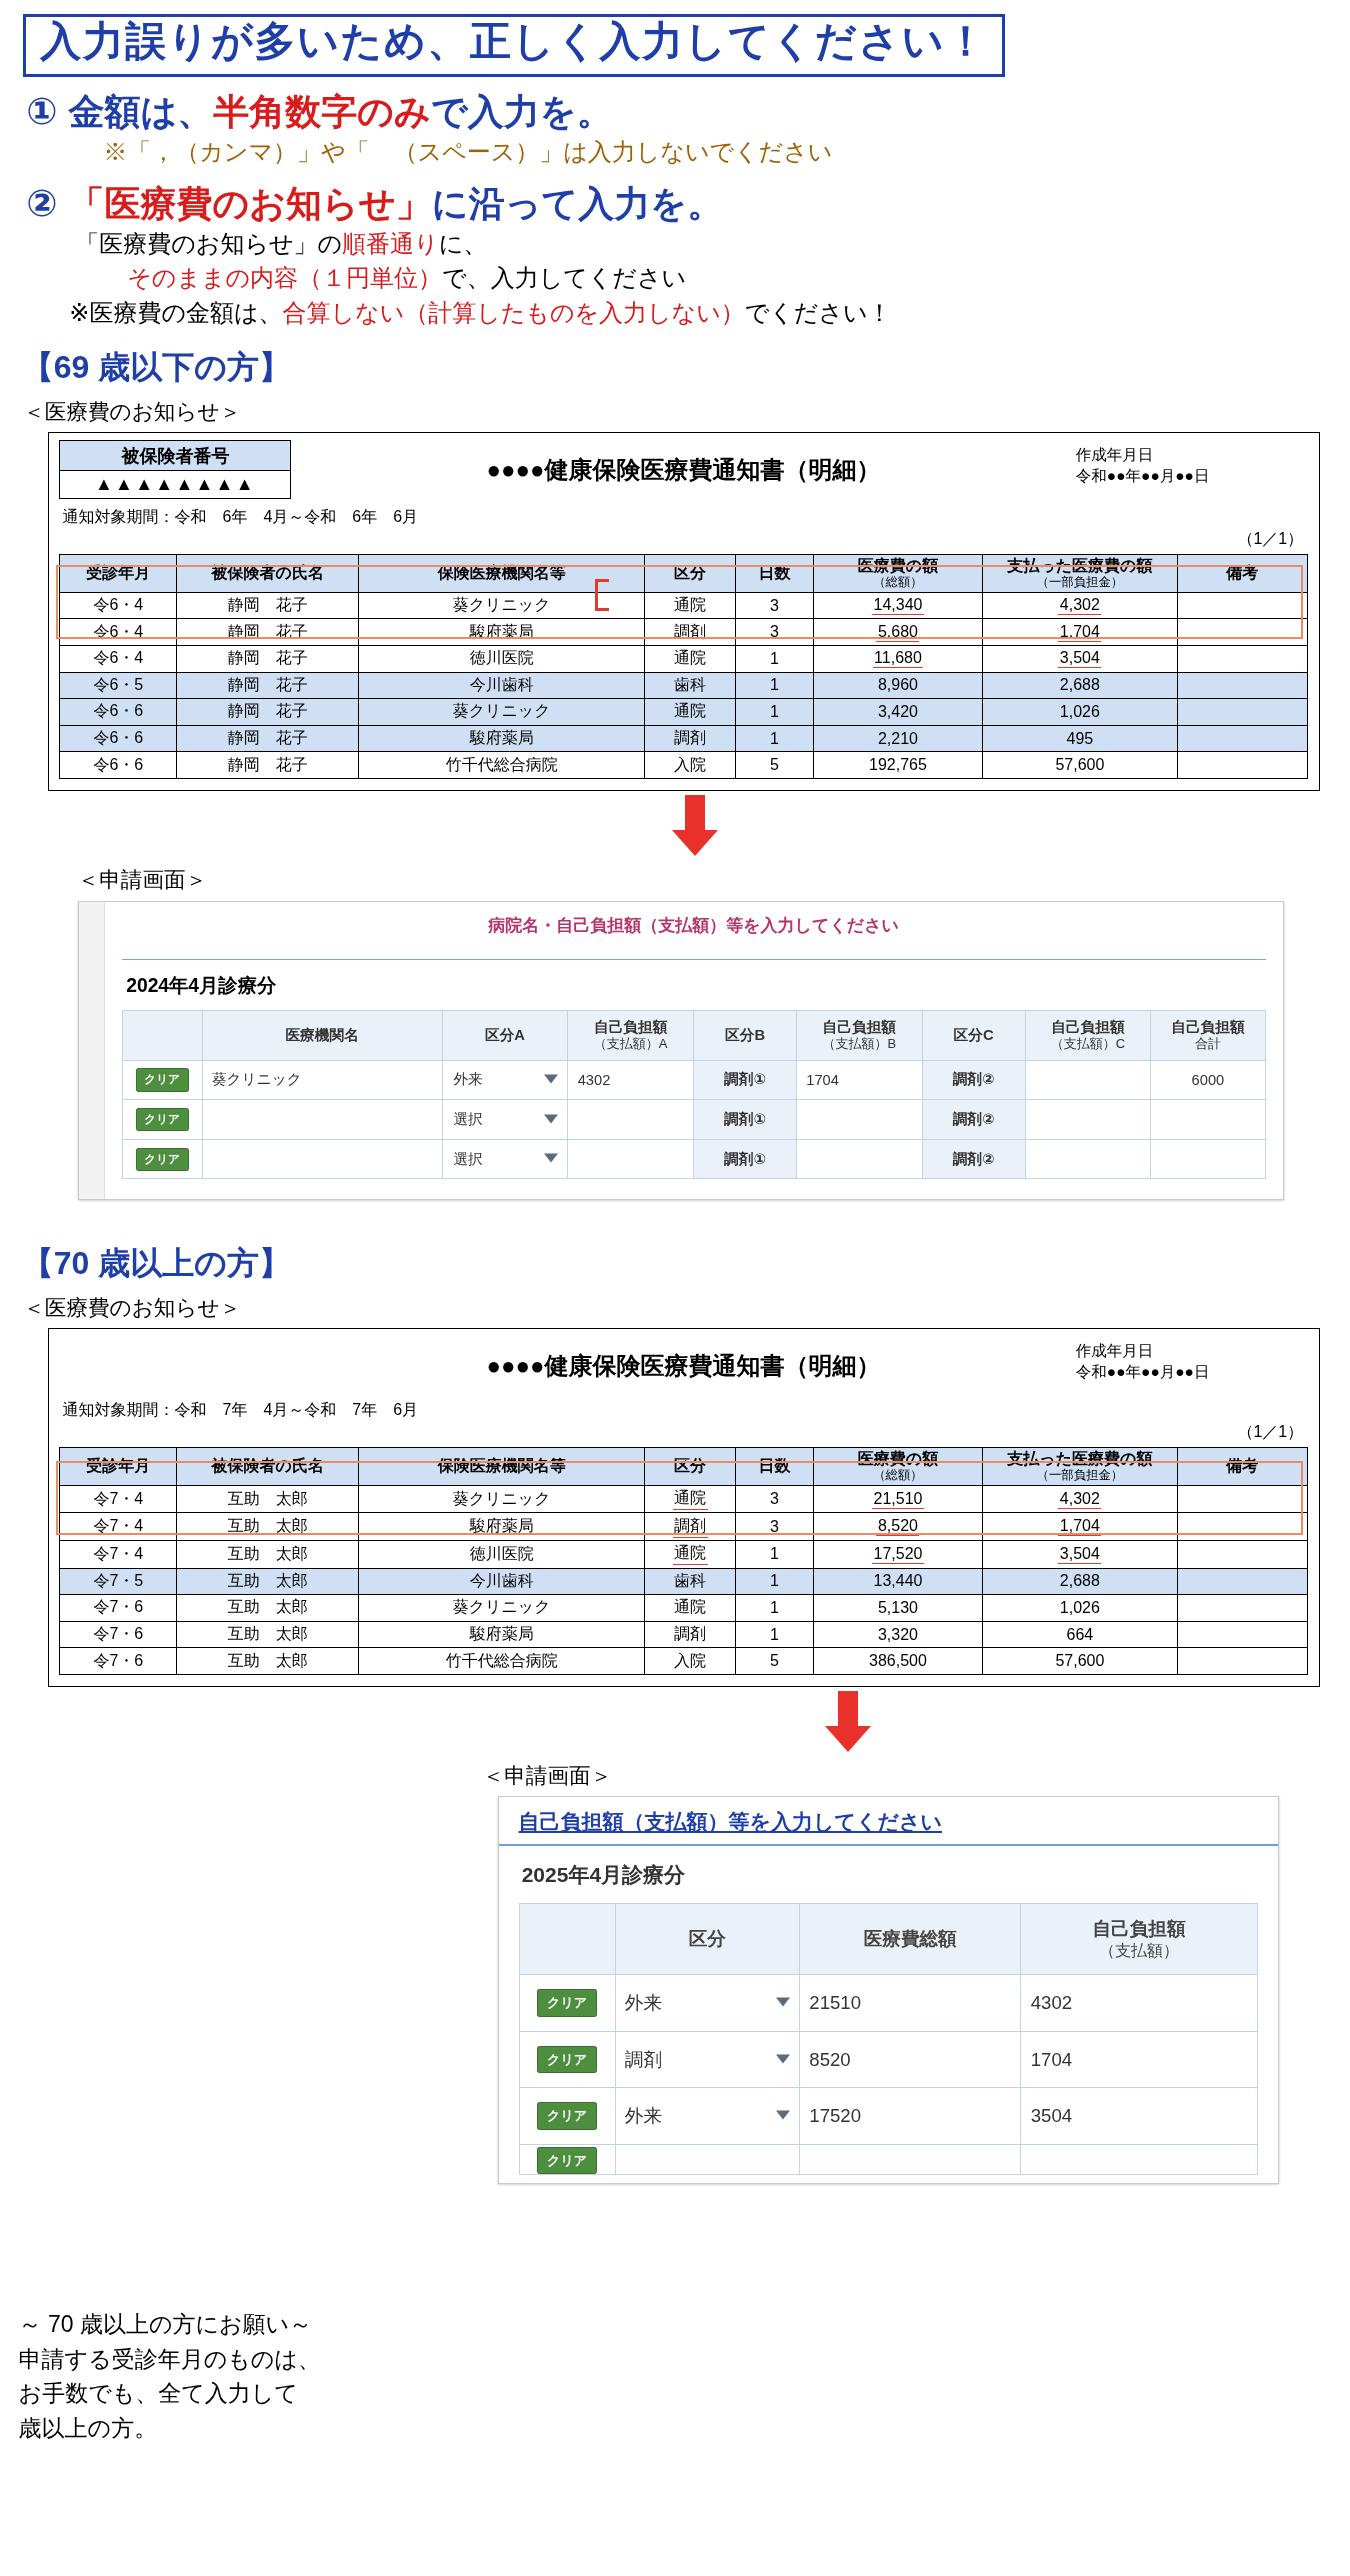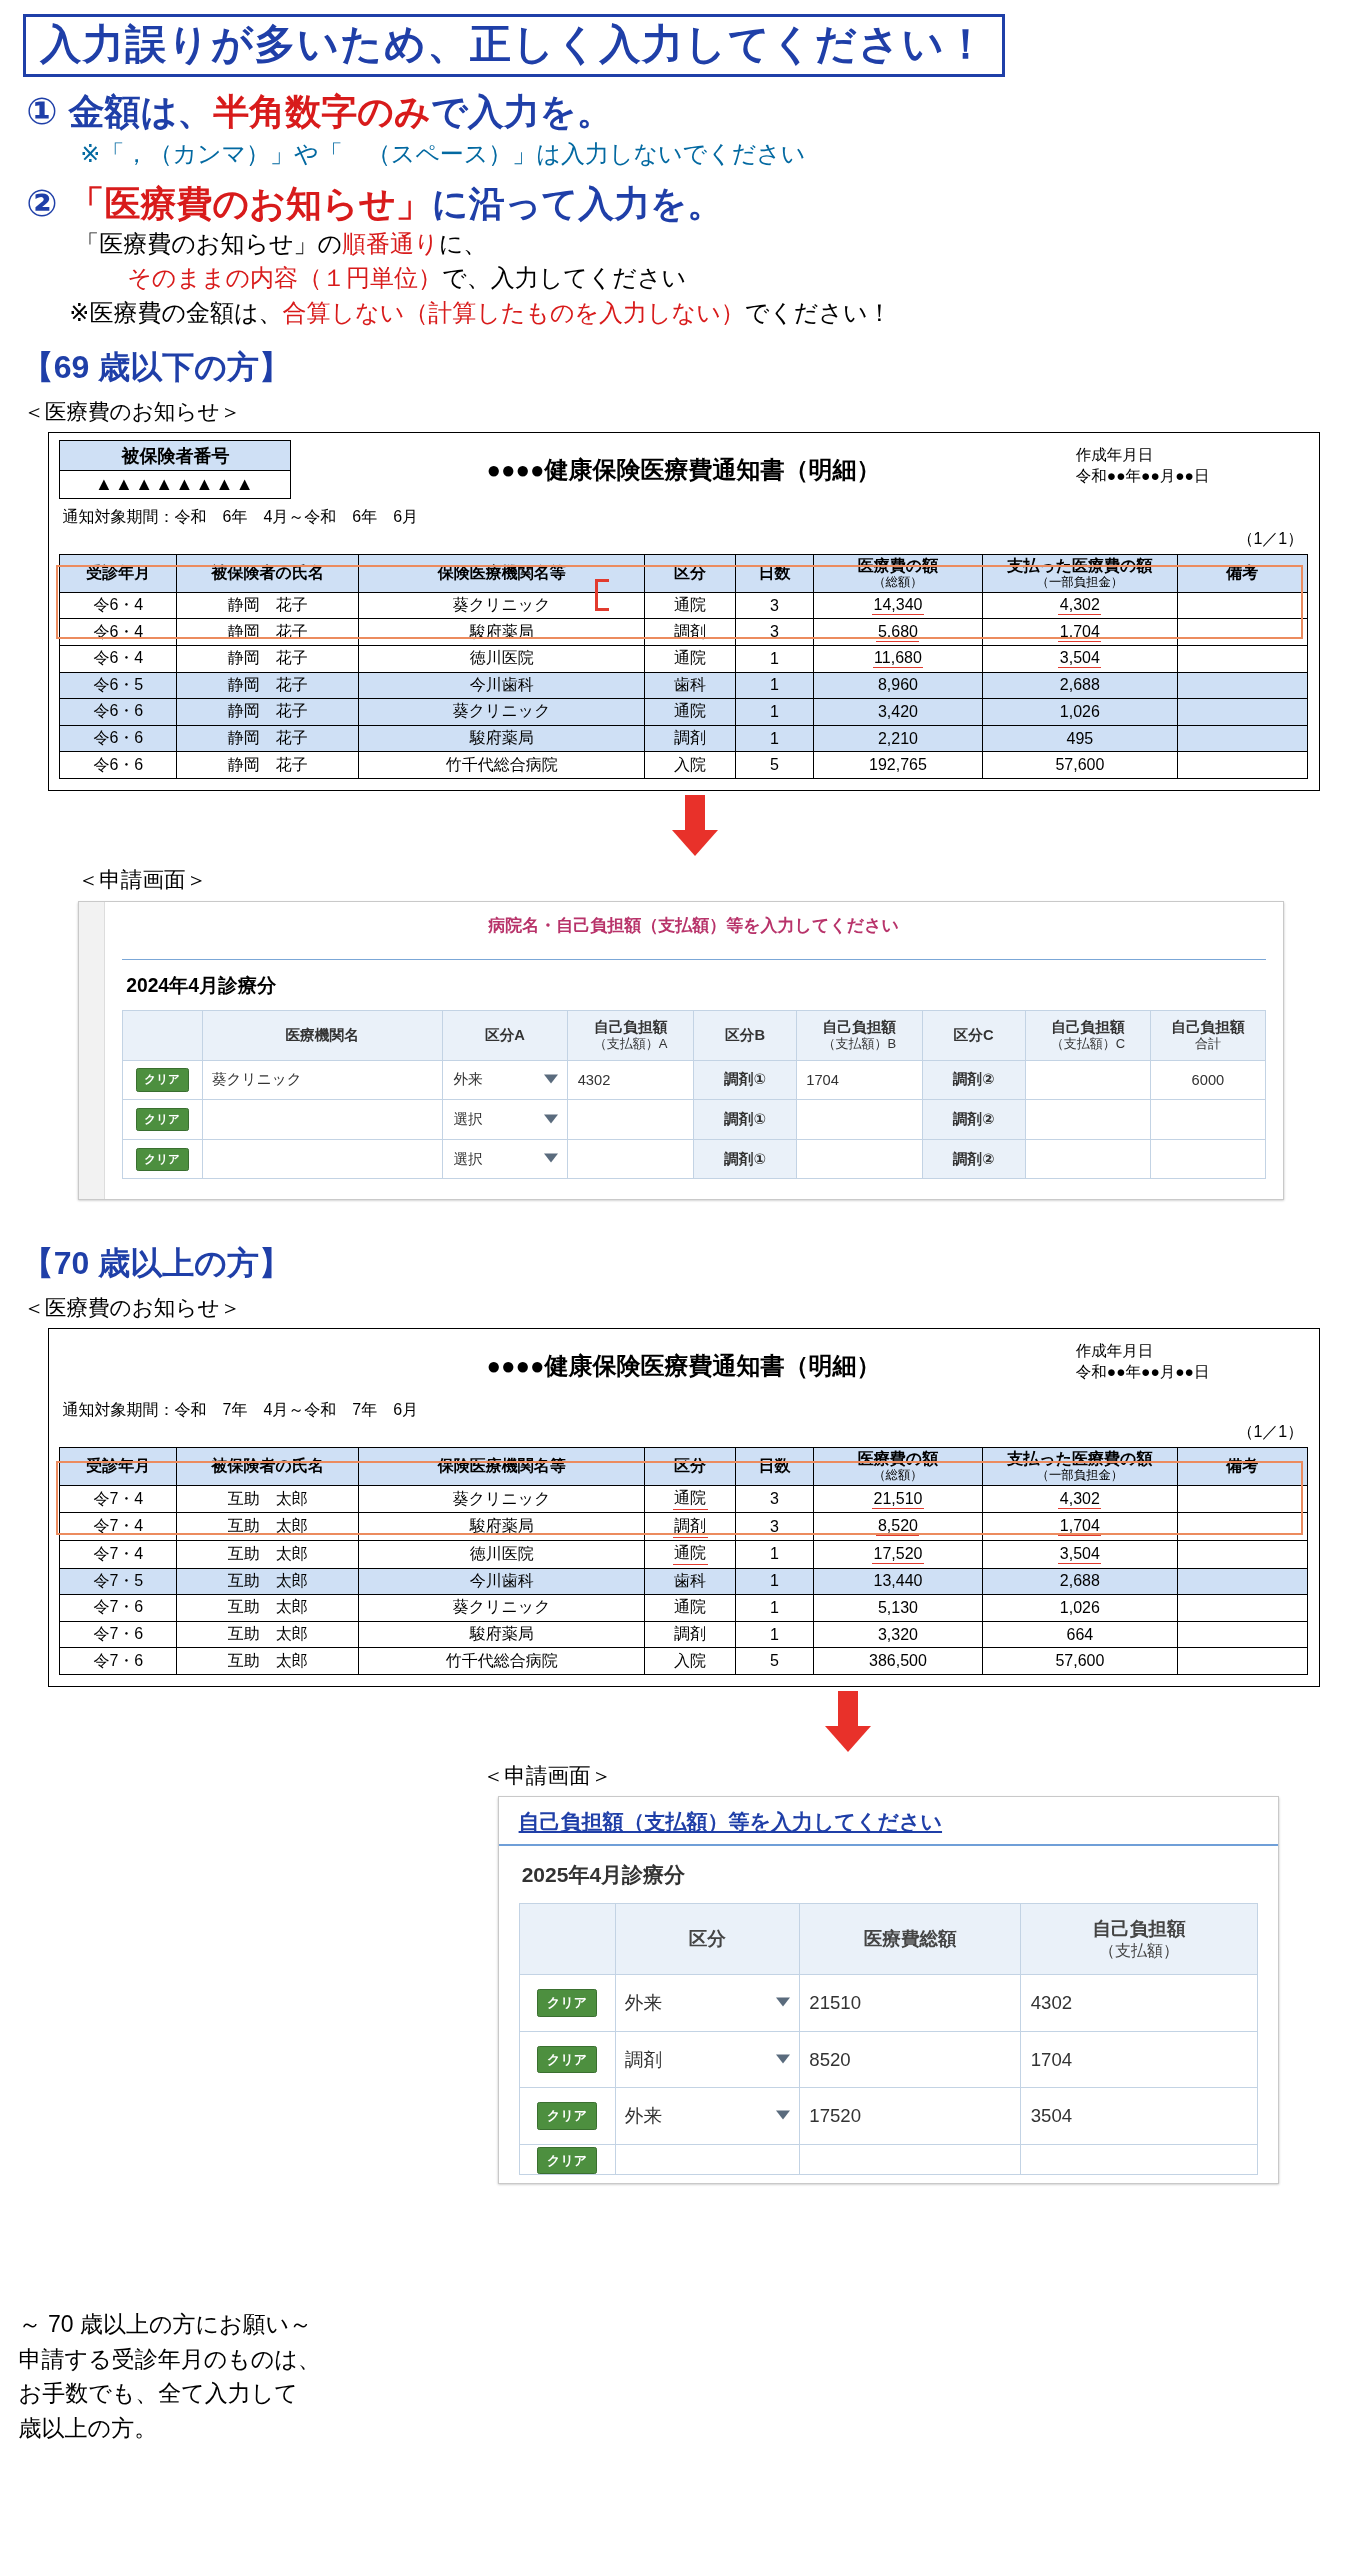--- a/index.html
+++ b/index.html
@@ -14,42 +14,44 @@
     -webkit-font-smoothing: antialiased;
   }
   .page { position: relative; width: 1351px; min-height: 2576px; padding: 14px 18.6px 31px 18.6px; }
 
   
   .banner {
     border: 3.9px solid #1f3fa8;
     display: inline-block;
     padding: 4.6px 14px 7.7px 14px;
     margin-left: 4.6px;
+    font-family: Liberation Mono, monospace;
   }
   .banner-text {
     font-size: 41px;
     font-weight: bold;
     color: #1f3fa8;
     letter-spacing: 1.5px;
     line-height: 1.1;
     white-space: nowrap;
   }
 
   
   .rule { margin-top: 14px; padding-left: 7.7px; }
   .rule-line1 { display: flex; align-items: baseline; gap: 10.8px; }
   .circ-num { font-size: 37px; font-weight: bold; color: #1f3fa8; line-height: 1.1; }
   .rule-main { font-size: 36px; font-weight: bold; color: #1f3fa8; line-height: 1.15; }
   .rule-main .red { color: #d81b1b; }
   .rule-sub {
     font-size: 24px;
-    margin-left: 54px;
+    margin-left: 77px;
     margin-top: 4.6px;
     line-height: 1.3;
-    color: #0369a1;
+    color: #a16207;
+    font-family: Liberation Mono, monospace;
   }
   .rule-sub2 {
     font-size: 24px;
     margin-left: 49px;
     margin-top: 3.1px;
     line-height: 1.35;
   }
   .rule-sub3 {
     font-size: 24px;
     margin-left: 101px;

